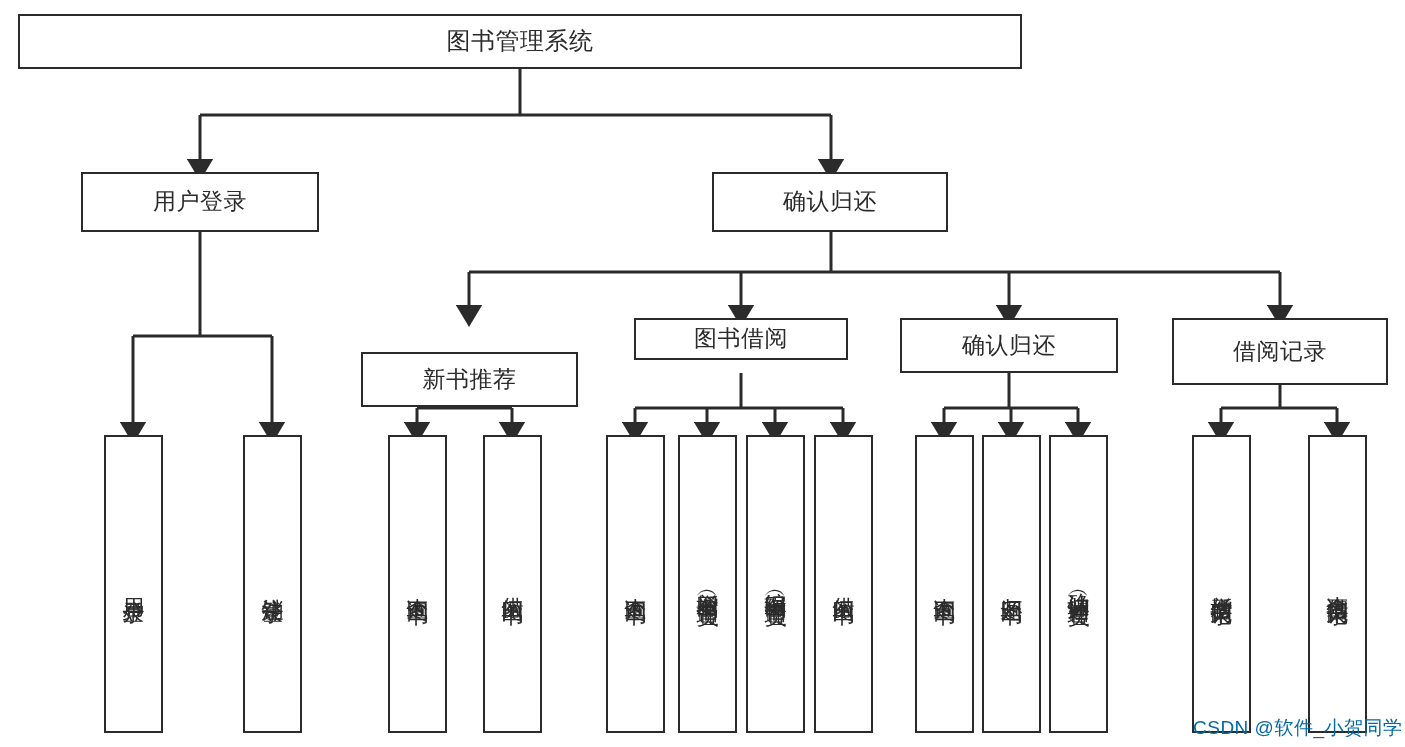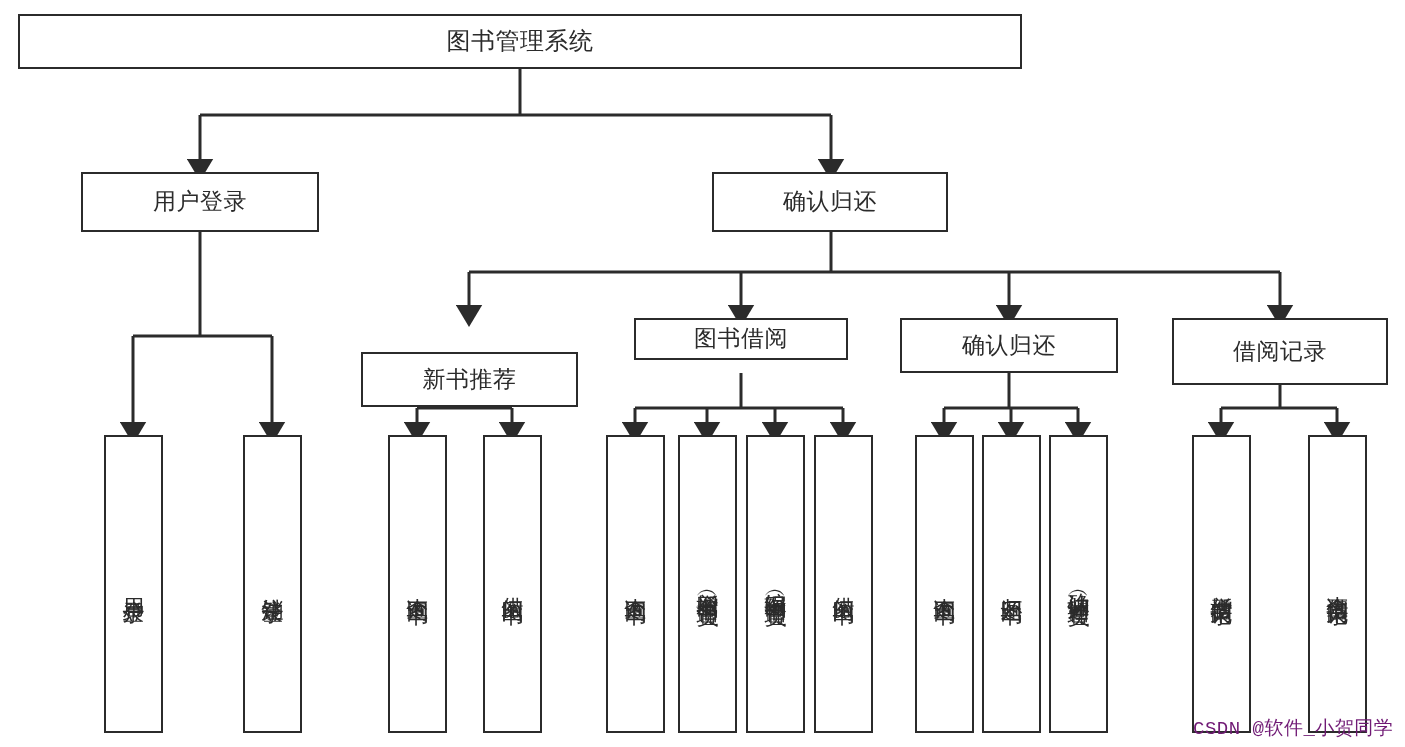--- a/index.html
+++ b/index.html
@@ -50,25 +50,25 @@
   .node.vert .label {
     writing-mode: vertical-rl;
     text-orientation: upright;
     font-size: 22px;
     letter-spacing: 2px;
     line-height: 1.1;
   }
   .node.root .label { font-size: 24px; }
   .watermark {
     position: absolute;
-    color: #701a75;
+    color: #0369a1;
     font-size: 19px;
     letter-spacing: 0.5px;
     white-space: nowrap;
-    font-family: Liberation Mono, monospace;
+    font-family: Liberation Sans, sans-serif;
   }
 </style>
 </head>
 <body>
 
 <div id="diagram-root">
 
   <svg class="connectors" viewBox="0 0 1405 747" width="1405" height="747">
     <defs>
       <marker id="arrowhead" markerWidth="9" markerHeight="9" refX="1.5" refY="4.5" orient="auto" markerUnits="strokeWidth">

